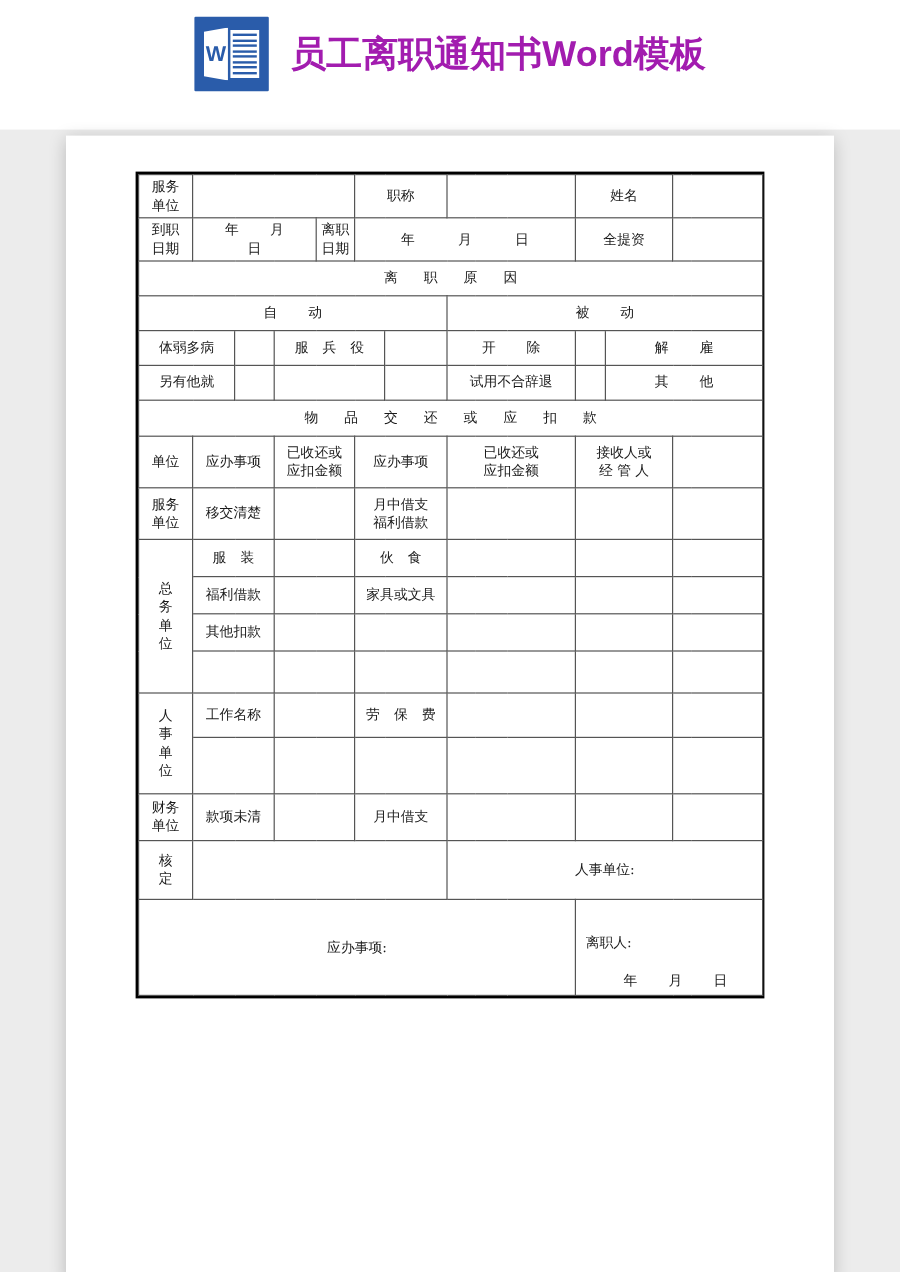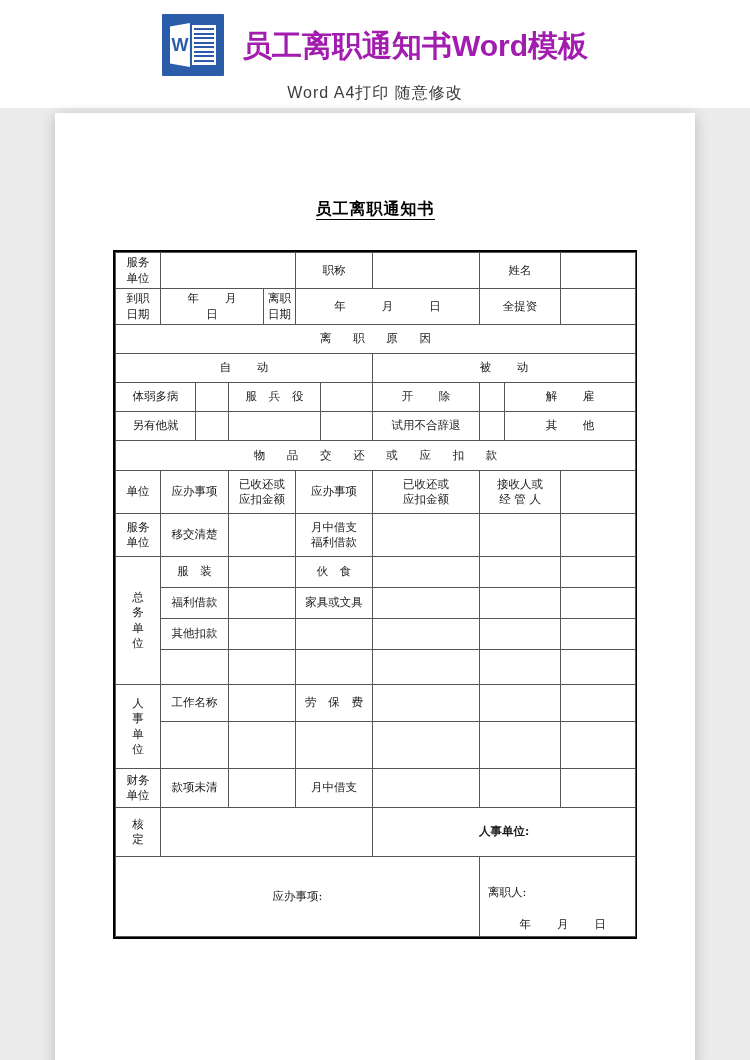--- a/index.html
+++ b/index.html
@@ -162,21 +162,21 @@
     border: none;
     width: 520px;
   }
 
   td.vert {
     letter-spacing: 0;
     line-height: 1.3;
   }
   td.sp2 { letter-spacing: 4px; text-indent: 4px; }
   td.sp3 { letter-spacing: 11px; text-indent: 11px; }
-  td.left { text-align: left; padding-left: 10px; font-weight: bold; }
+  td.left { text-align: left; padding-left: 10px; }
   td.section { letter-spacing: 9px; text-indent: 9px; }
   .dateline { display: inline-block; }
   .dateline i { font-style: normal; padding: 0 13px; }
   .dateline-wide i { font-style: normal; padding: 0 18px; }
   .sign-block { text-align: left; padding-left: 12px; margin-top: 24px; }
   .sign-date { text-align: right; padding-right: 16px; }
   .stacked { display: block; }
 </style>
 </head>
 <body>
@@ -192,30 +192,26 @@
           <i></i>
           <i></i>
           <i></i>
           <i></i>
           <i></i>
           <i></i>
       </div>
     </div>
     <div class="banner-title">员工离职通知书Word模板</div>
   </div>
-  <div class="banner-sub">Word A4打印  随意修改</div>
 </div>
 
 <div class="backdrop"></div>
 
 <div class="paper">
 
-  <div class="doc-title">
-    <span>员工离职通知书</span>
-  </div>
 
   <div class="table-wrap">
   <table class="form">
     <colgroup>
       <col style="width:45px">
       <col style="width:35px">
       <col style="width:33px">
       <col style="width:35px">
       <col style="width:32px">
       <col style="width:25px">

